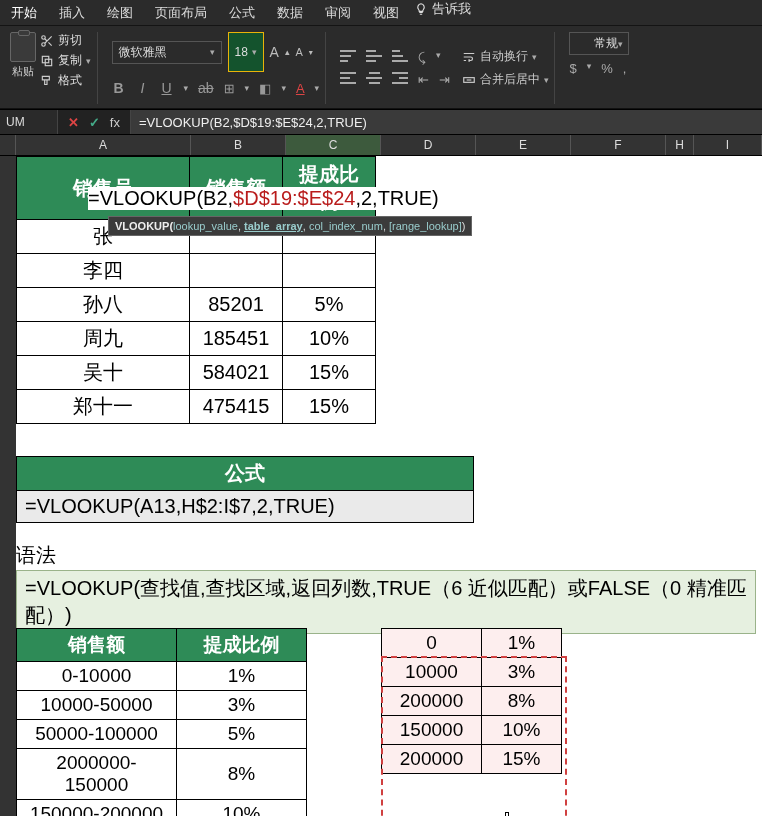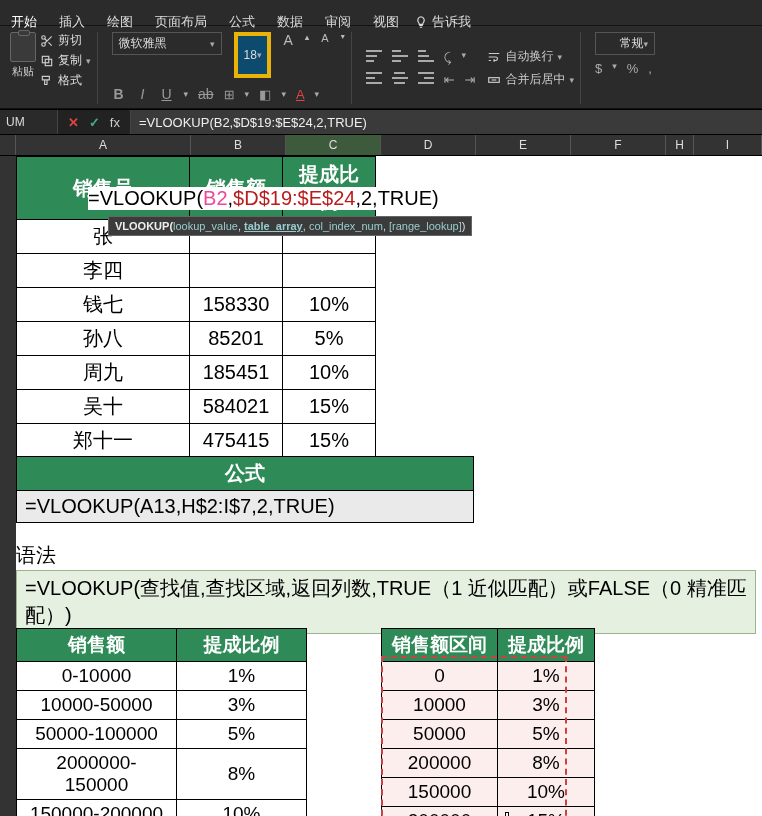--- a/index.html
+++ b/index.html
@@ -1,37 +1,37 @@
 <!DOCTYPE html>
 <html><head>
 <meta charset="utf-8">
 <style>
   *{box-sizing:border-box;margin:0;padding:0}
   body{background:#1e1e1e;font-family:"Microsoft YaHei",sans-serif;color:#ddd;font-size:13px;width:762px;overflow:hidden}
   
-  .tabs{display:flex;gap:0;background:#2b2b2b;height:26px;align-items:center;padding:18px 0 0 0;border-bottom:1px solid #141414}
+  .tabs{display:flex;gap:0;background:#2b2b2b;height:26px;align-items:flex-start;padding:0 0 0 0;border-bottom:1px solid #141414}
   .tab{padding:4px 11px;color:#ddd;font-size:13px;cursor:default}
   .tab.active{color:#fff}
   .tellme{display:flex;align-items:center;gap:4px;margin-left:4px}
   .bulb{width:14px;height:14px}
   
   .ribbon{background:#2b2b2b;display:flex;align-items:flex-start;padding:6px 4px 4px 4px;gap:8px;border-bottom:1px solid #111}
   .group{display:flex;flex-direction:column;align-items:center;padding:0 6px;border-right:1px solid #444;min-height:72px}
   .group:last-child{border-right:none}
   .paste-col{display:flex;flex-direction:column;align-items:center;gap:2px}
   .paste-icon{width:26px;height:30px;border:1px solid #666;border-radius:2px;position:relative;background:#3a3a3a}
   .paste-icon::before{content:"";position:absolute;top:-3px;left:7px;width:10px;height:4px;border:1px solid #666;border-radius:2px;background:#3a3a3a}
   .small-label{font-size:11px;color:#ccc}
   .clip-right{display:flex;flex-direction:column;gap:3px;margin-left:4px;font-size:12px}
   .clip-item{display:flex;align-items:center;gap:4px}
   .ico{width:14px;height:14px;display:inline-block}
   .scissors{transform:rotate(0deg)}
-  .font-row{display:flex;align-items:flex-start;gap:12px}
+  .font-row{display:flex;align-items:center;gap:6px}
   .font-name{background:#2b2b2b;color:#ddd;border:1px solid #555;padding:2px 6px;font-size:12px;min-width:110px;display:flex;justify-content:space-between;align-items:center}
-  .font-size{background:#0c4a6e;color:#ddd;border:4px solid #eab308;padding:12px 6px;font-size:12px;min-width:36px;display:flex;justify-content:space-between;align-items:center}
+  .font-size{background:#14532d;color:#ddd;border:1px solid #eab308;padding:12px 6px;font-size:12px;min-width:36px;display:flex;justify-content:space-between;align-items:center}
   .caret{font-size:9px;color:#aaa}
   .font-btns{display:flex;gap:10px;margin-top:8px;align-items:center}
   .fb{font-size:14px;color:#999;min-width:14px;text-align:center}
   .fb.b{font-weight:bold}
   .fb.i{font-style:italic}
   .fb.u{text-decoration:underline}
   .fb.s{text-decoration:line-through}
   .Aup{font-size:14px;color:#bbb}
   .Adn{font-size:11px;color:#bbb}
   .align-grid{display:flex;flex-direction:column;gap:6px}
@@ -62,21 +62,21 @@
   
   .tbl1{position:absolute;left:0;top:0}
   .tbl1 table{border-collapse:collapse}
   .tbl1 th{background:#2e8b57;color:#fff;border:1px solid #000;font-size:20px;padding:4px 8px;font-weight:bold}
   .tbl1 td{border:1px solid #000;font-size:20px;padding:3px 8px;text-align:center;background:#fff}
   .tbl1 .nm{text-align:center}
   .tbl1 th.ca{width:173px}.tbl1 th.cb{width:93px}.tbl1 th.cc{width:93px}
   
   .editcell{position:absolute;left:72px;top:31px;background:#fff;font-size:20px;font-family:inherit;white-space:nowrap;z-index:5}
   .editcell .pfx{color:#000}
-  .editcell .a1{color:#ec4899}
+  .editcell .a1{color:#000000}
   .editcell .a2{color:#b91c1c}
   .tooltip{position:absolute;left:92px;top:60px;background:#3b3b3b;color:#ddd;font-size:11px;padding:3px 6px;border:1px solid #666;z-index:6;white-space:nowrap}
   .tooltip .fn{font-weight:bold;color:#eee}
   .tooltip .p{color:#9cc}
   .tooltip .pb{color:#9cc;font-weight:bold;text-decoration:underline}
   
   .fmlbox{position:absolute;left:0;top:300px;width:458px}
   .fmlbox .hd{background:#2e8b57;color:#fff;text-align:center;font-size:20px;font-weight:bold;border:1px solid #000;padding:3px 0}
   .fmlbox .bd{background:#eaeaea;border:1px solid #000;border-top:none;font-size:20px;padding:4px 8px}
   
@@ -296,25 +296,20 @@
               <td class="nm">张</td>
               <td></td>
               <td></td>
             </tr>
         <tr>
               <td class="nm">李四</td>
               <td></td>
               <td></td>
             </tr>
         <tr>
-              <td class="nm">钱七</td>
-              <td>158330</td>
-              <td>10%</td>
-            </tr>
-        <tr>
               <td class="nm">孙八</td>
               <td>85201</td>
               <td>5%</td>
             </tr>
         <tr>
               <td class="nm">周九</td>
               <td>185451</td>
               <td>10%</td>
             </tr>
         <tr>
@@ -337,21 +332,21 @@
     <div class="tooltip">
       <span class="fn">VLOOKUP(</span><span class="p">lookup_value</span><span>, </span><span class="pb">table_array</span><span>, </span><span class="p">col_index_num</span><span>, </span><span class="p">[range_lookup]</span><span>)</span>
     </div>
 
     <div class="fmlbox">
       <div class="hd">公式</div>
       <div class="bd">=VLOOKUP(A13,H$2:I$7,2,TRUE)</div>
     </div>
 
     <div class="syntax-lbl">语法</div>
-    <div class="syntax-box">=VLOOKUP(查找值,查找区域,返回列数,TRUE（1 近似匹配）或FALSE（0 精准匹配）)</div>
+    <div class="syntax-box">=VLOOKUP(查找值,查找区域,返回列数,TRUE（6 近似匹配）或FALSE（0 精准匹配）)</div>
 
     <table class="lk lk1">
       <tbody>
           <tr>
             <th>销售额</th>
             <th>提成比例</th>
           </tr>
       <tr>
             <td>0-10000</td>
             <td>1%</td>
@@ -371,35 +366,27 @@
       <tr>
             <td>150000-200000</td>
             <td>10%</td>
           </tr>
 
     </tbody>
       </table>
 
     <table class="lk lk2">
       <tbody>
-          <tr>
-            <th>销售额区间</th>
-            <th>提成比例</th>
-          </tr>
       <tr>
             <td>0</td>
             <td>1%</td>
           </tr>
       <tr>
             <td>10000</td>
             <td>3%</td>
-          </tr>
-      <tr>
-            <td>50000</td>
-            <td>5%</td>
           </tr>
       <tr>
             <td>200000</td>
             <td>8%</td>
           </tr>
       <tr>
             <td>150000</td>
             <td>10%</td>
           </tr>
       <tr>

